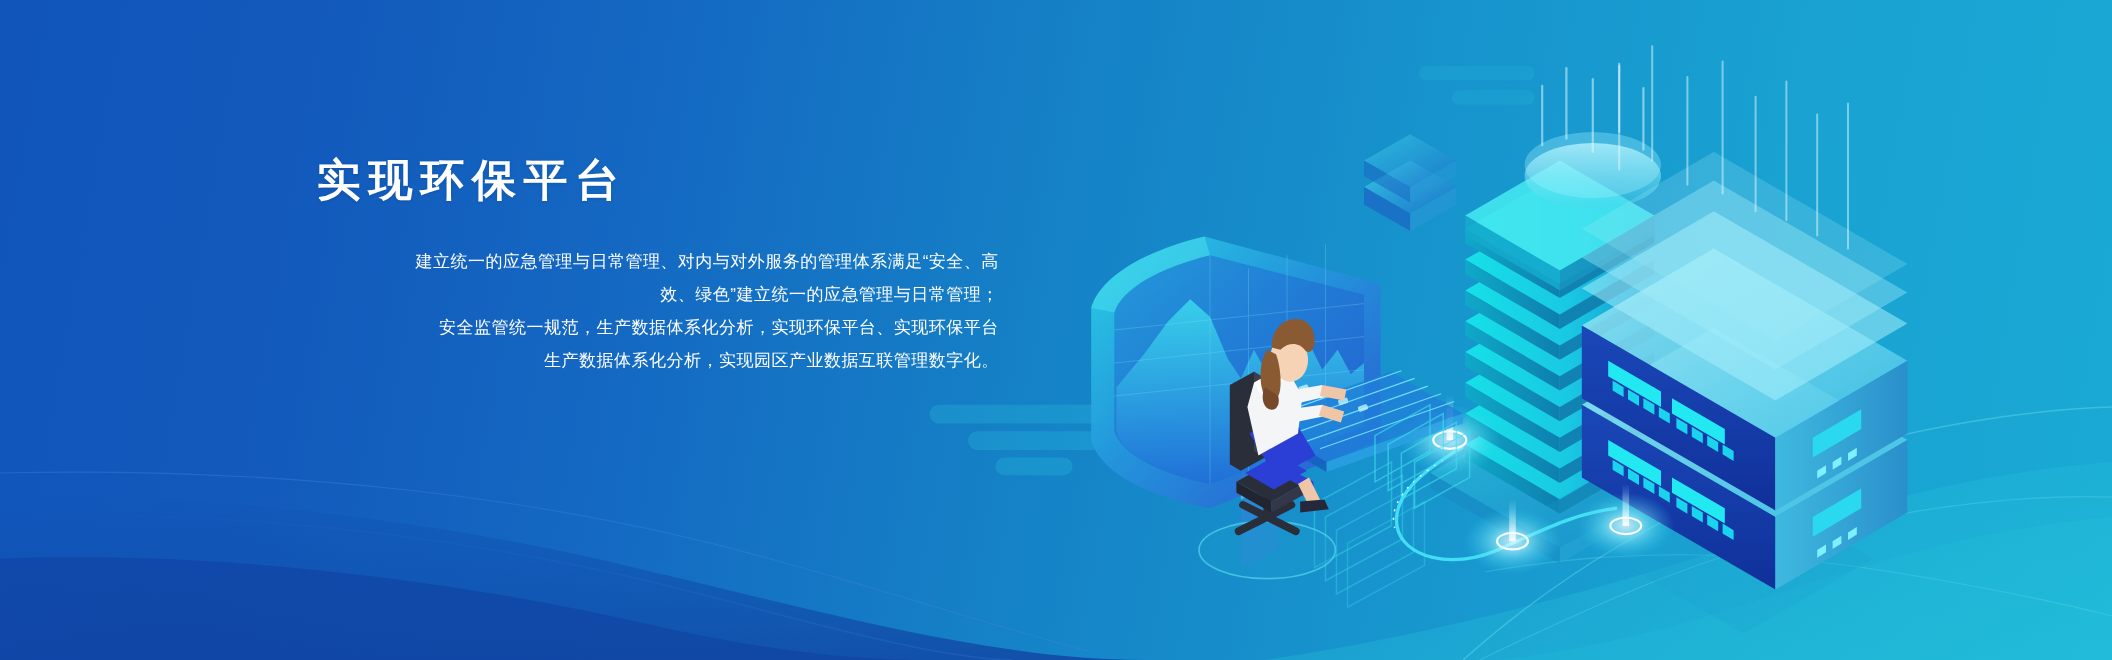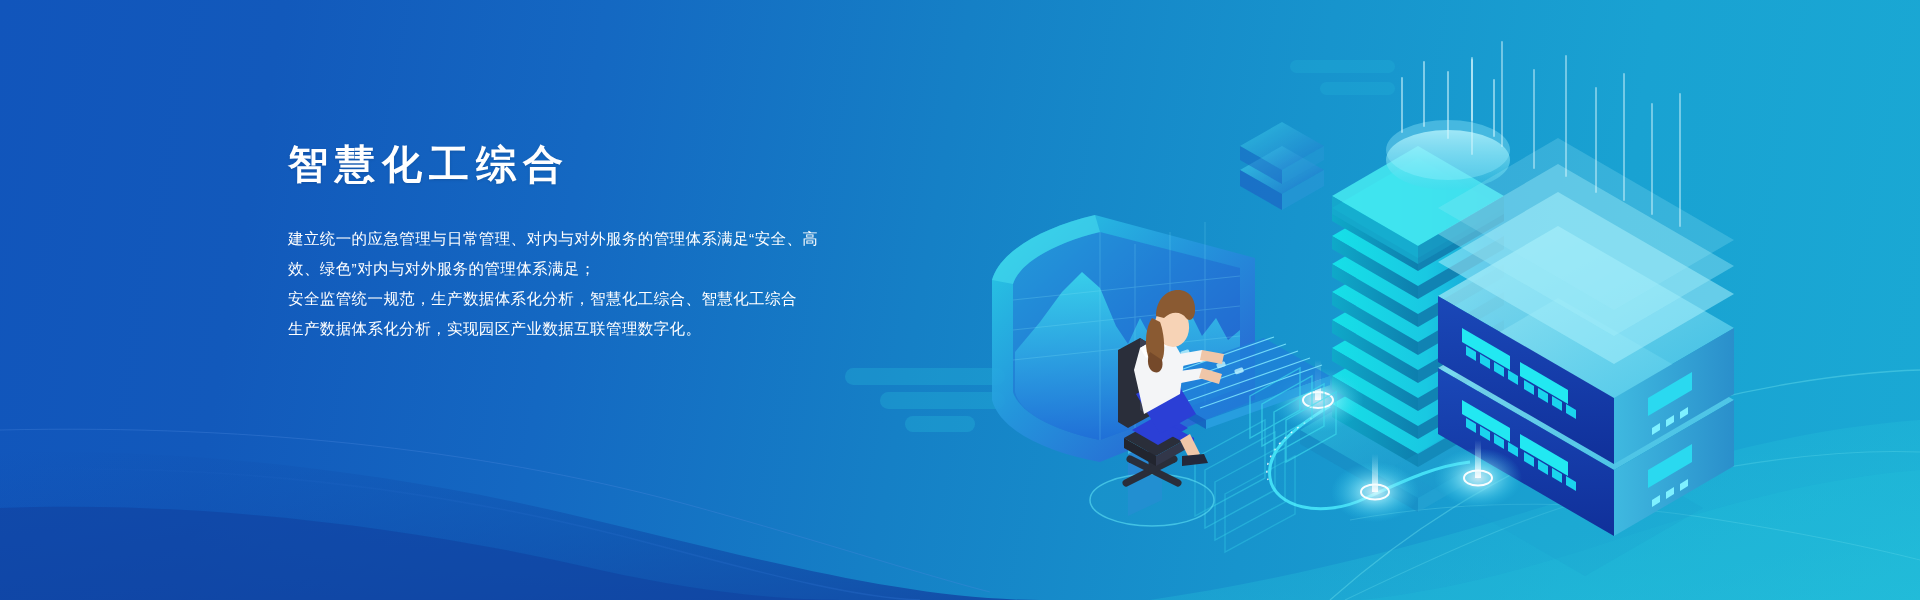--- a/index.html
+++ b/index.html
@@ -45,21 +45,21 @@
     text-shadow:0 1px 3px rgba(0,0,0,.12);
   }
   .desc {
     margin-top:38px;
     color:#ffffff;
     font-size:15.5px;
     line-height:30px;
     letter-spacing:.4px;
     font-weight:400;
   }
-  .desc .line { display:block; white-space:nowrap; }
+  .desc .line { display:block; white-space:nowrap;text-align:right; }
 </style>
 </head>
 <body>
 
 <div class="banner">
 
   <div class="layer">
     <svg viewBox="0 0 1920 600" preserveAspectRatio="none">
       <defs>
         <linearGradient id="wLeft" x1="0" y1="0" x2="1" y2="1">
@@ -454,22 +454,22 @@
         <ellipse cx="1172" cy="326" rx="17" ry="21" fill="#f7d3b6" transform="rotate(-8 1172 326)"></ellipse>
 
         <path d="M1156,316 c0,-16 10,-26 22,-26 c12,0 18,10 17,22 c-1,8 -6,10 -9,6 c-4,-6 -14,-8 -22,0 Z" fill="#8a5a32"></path>
         <path d="M1152,318 c-6,8 -8,26 -4,38 c3,8 10,10 14,4 c4,-7 2,-28 -2,-38 Z" fill="#8a5a32"></path>
         <path d="M1150,352 c-4,8 -2,18 4,20 c6,2 10,-4 8,-12 Z" fill="#75492a"></path>
       </g>
     </svg>
   </div>
 
   <div class="text-block">
-    <div class="title">智慧化工综合</div>
+    <div class="title">实现环保平台</div>
     <div class="desc">
       <span class="line">建立统一的应急管理与日常管理、对内与对外服务的管理体系满足“安全、高</span>
-      <span class="line">效、绿色”对内与对外服务的管理体系满足；</span>
-      <span class="line">安全监管统一规范，生产数据体系化分析，智慧化工综合、智慧化工综合</span>
+      <span class="line">效、绿色”建立统一的应急管理与日常管理；</span>
+      <span class="line">安全监管统一规范，生产数据体系化分析，实现环保平台、实现环保平台</span>
       <span class="line">生产数据体系化分析，实现园区产业数据互联管理数字化。</span>
     </div>
   </div>
 
 </div>
 
 </body></html>

